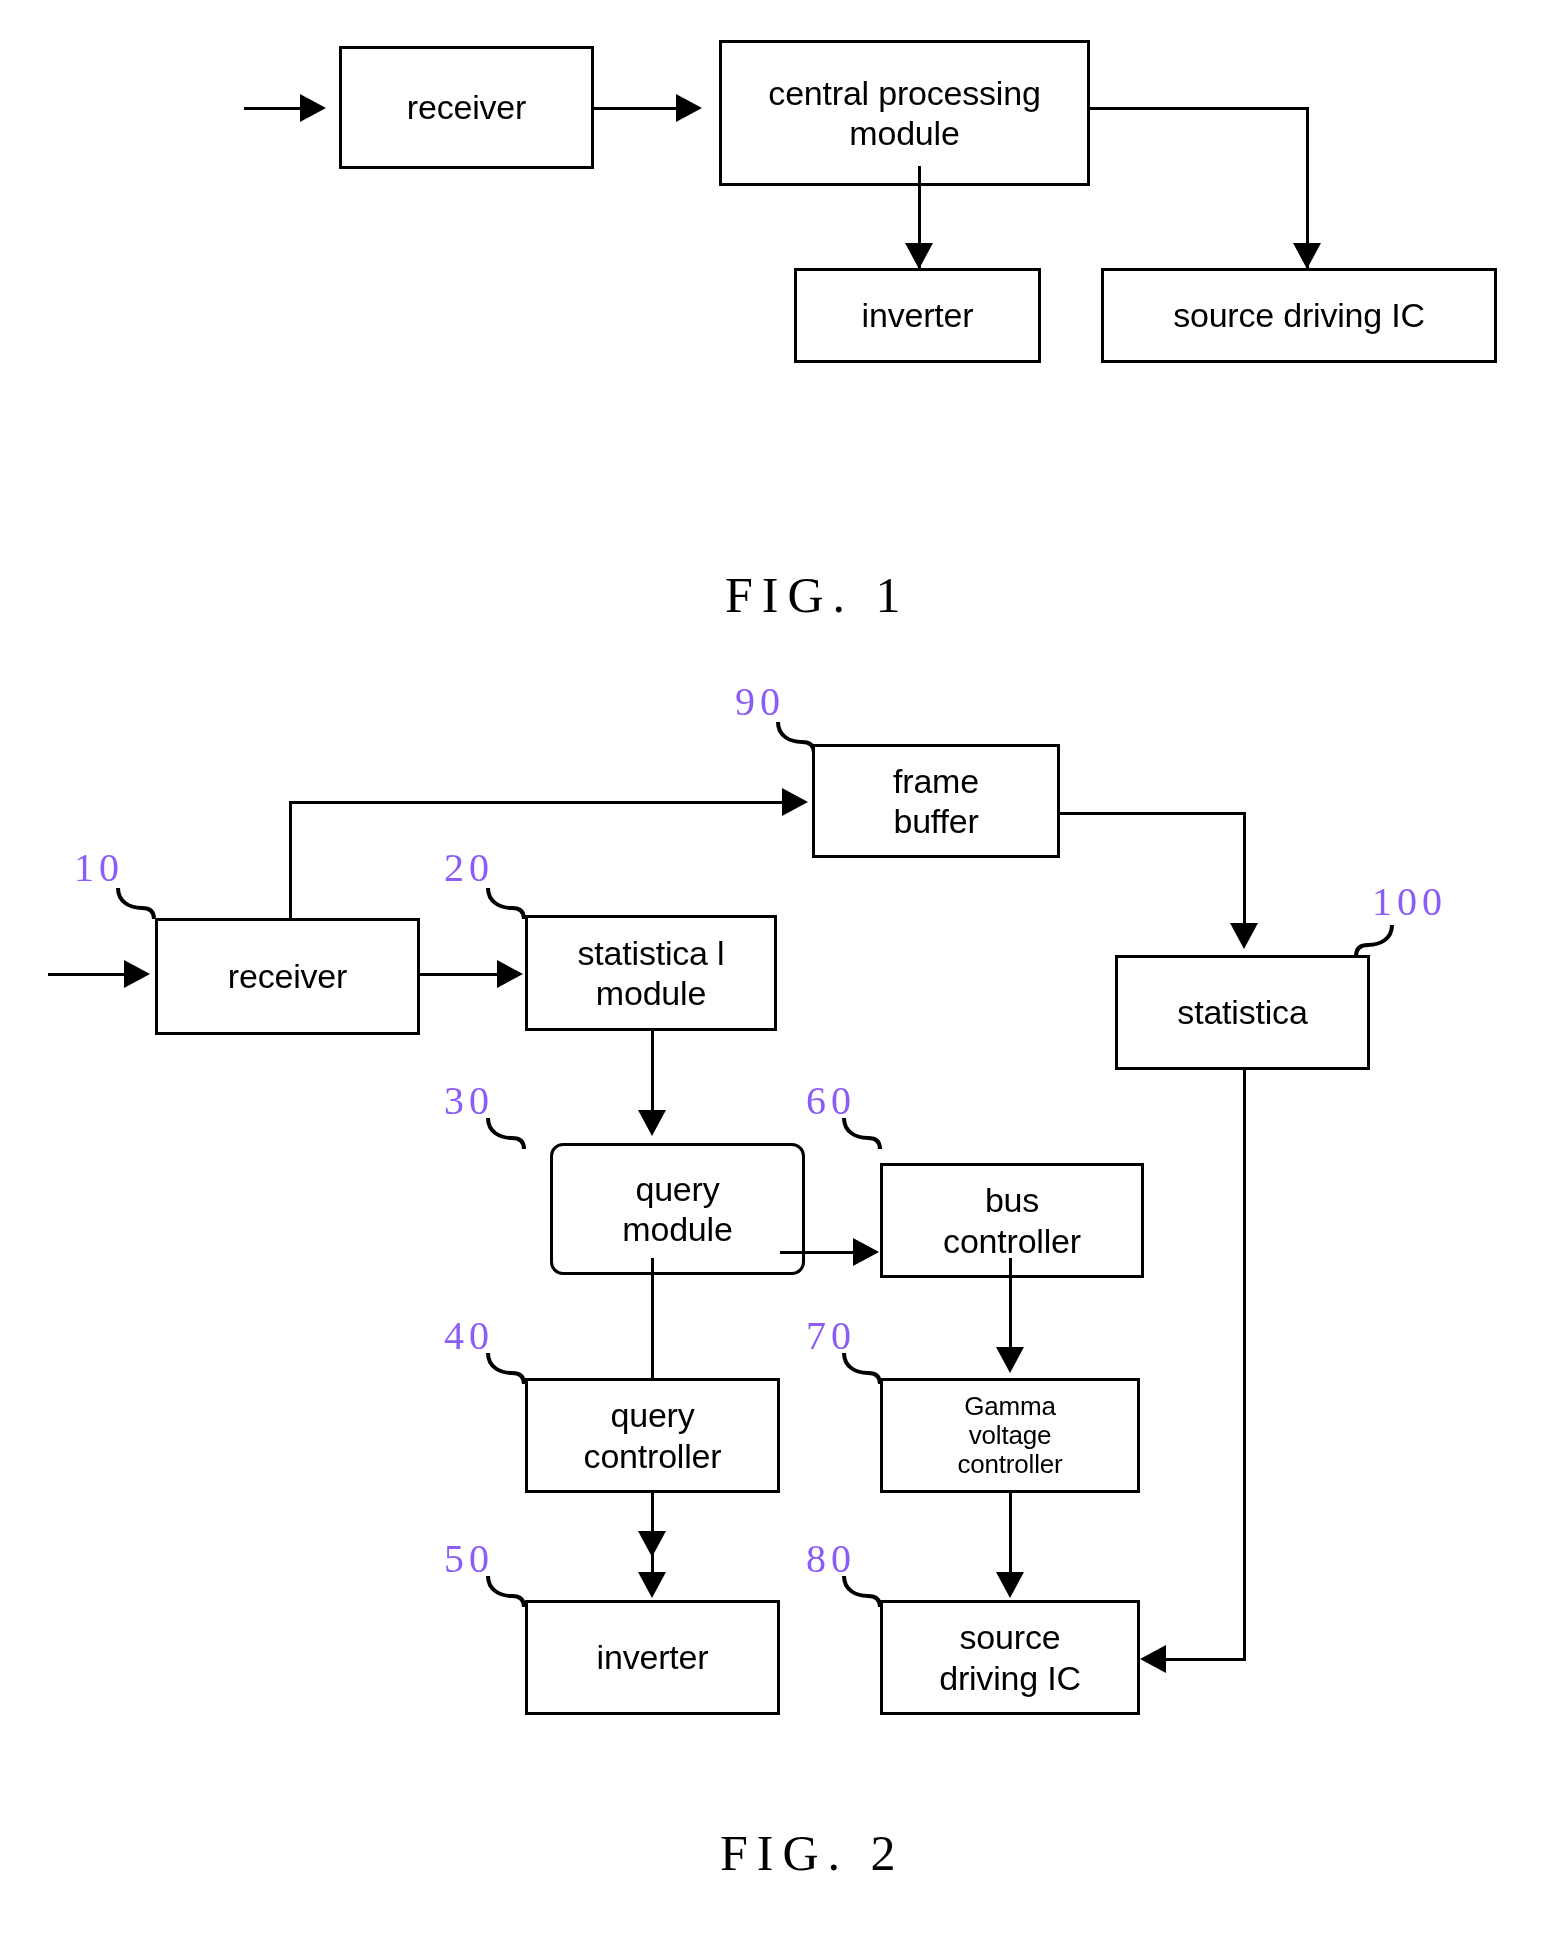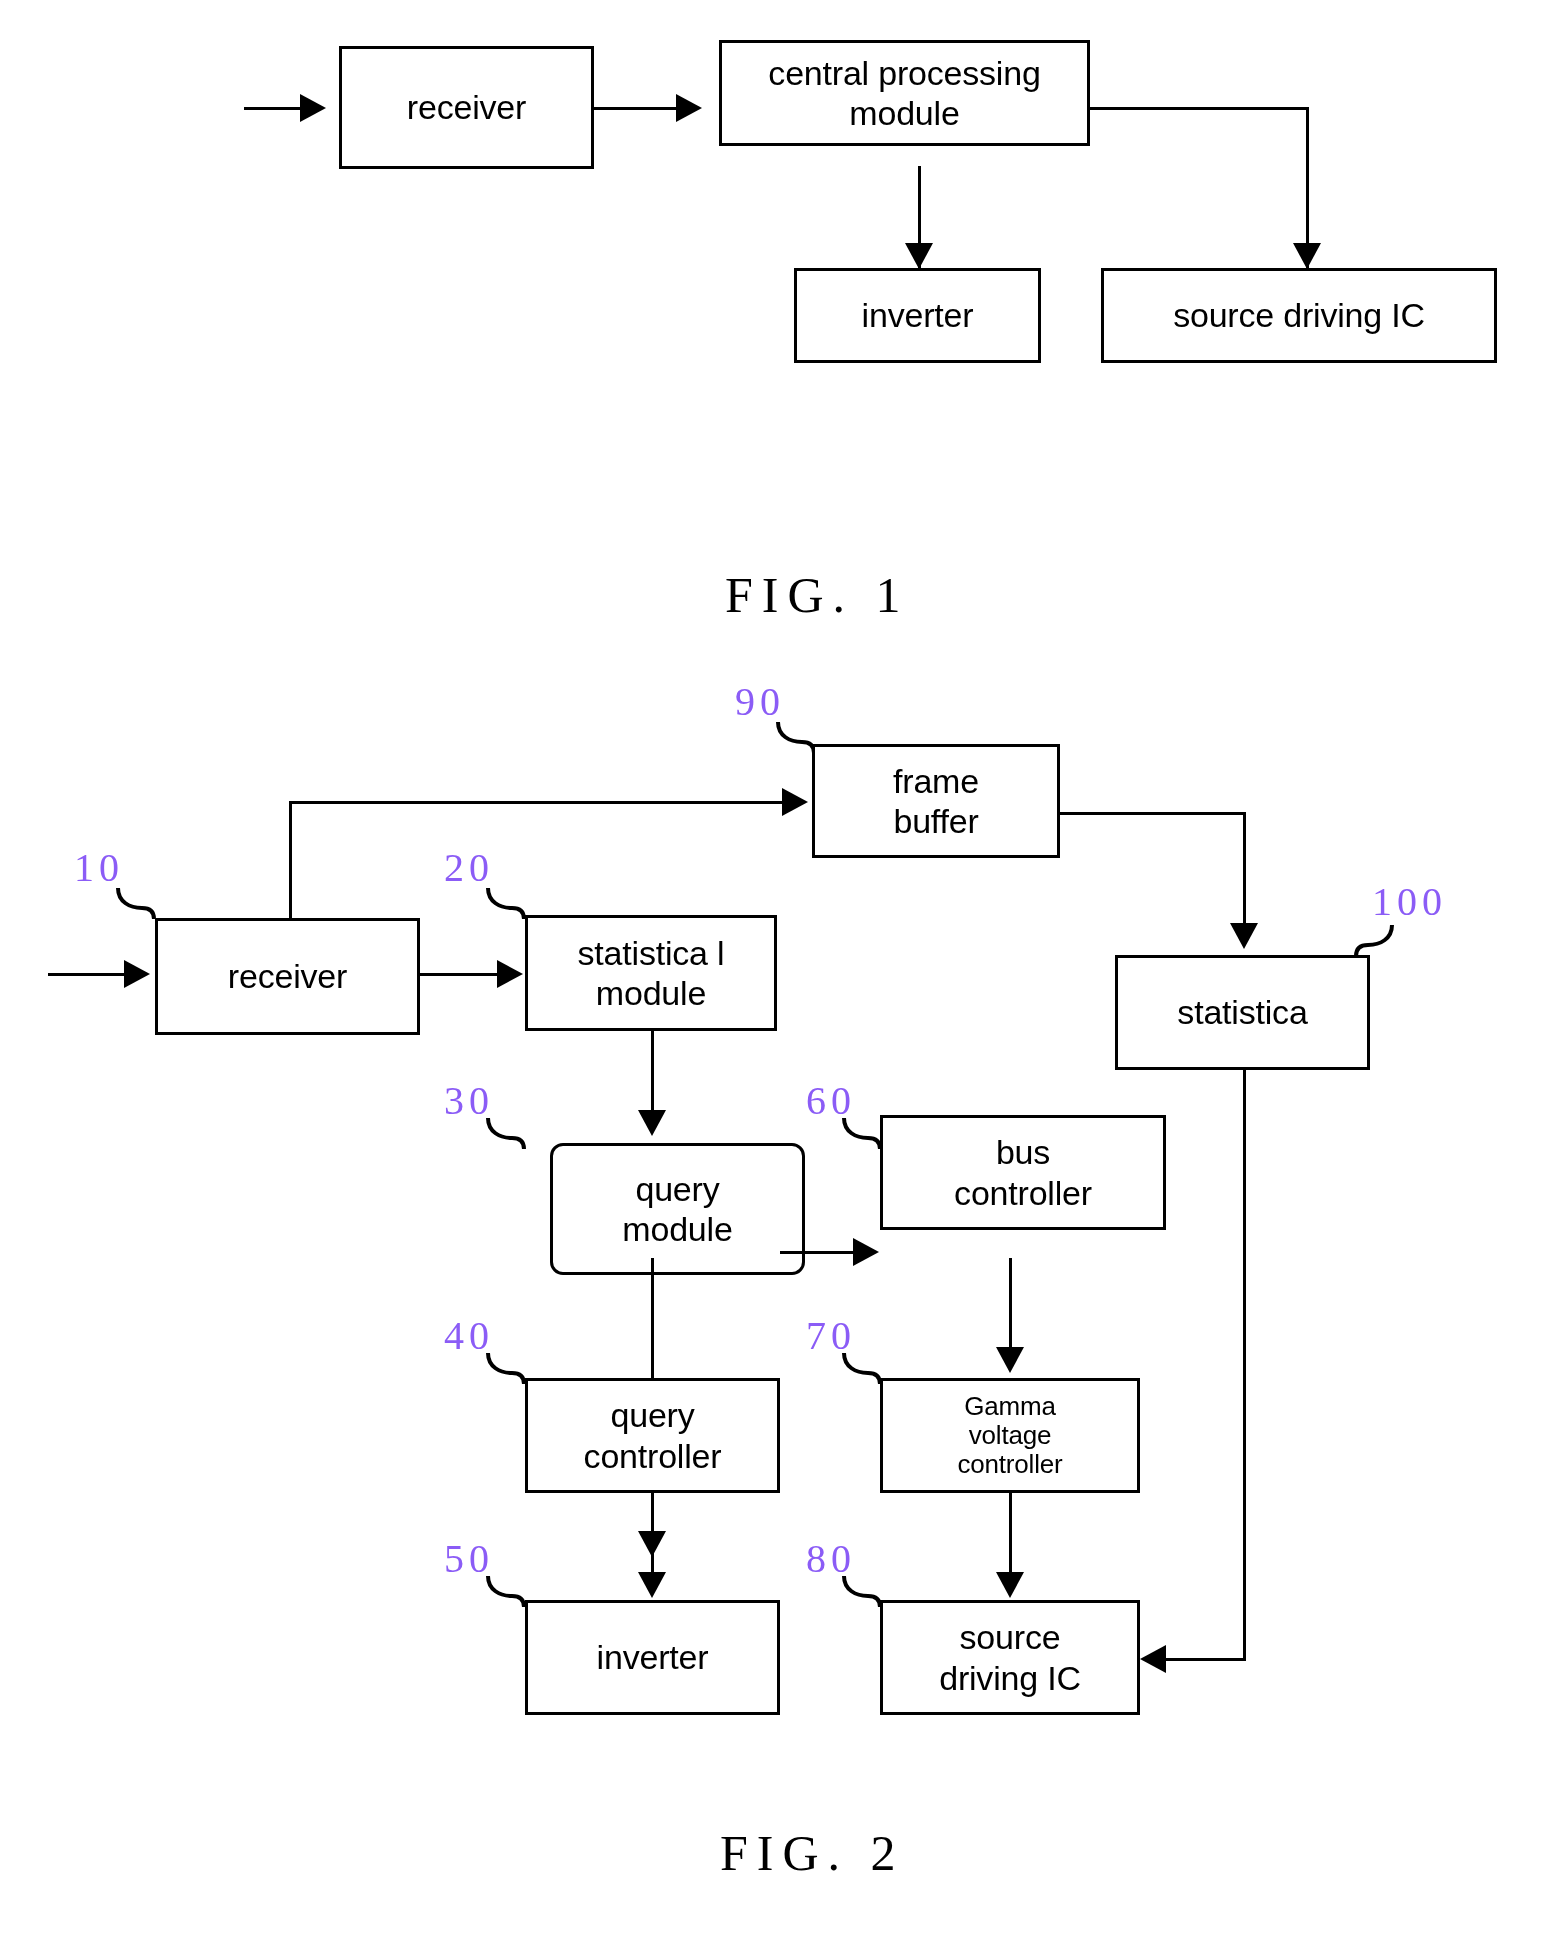--- a/index.html
+++ b/index.html
@@ -112,21 +112,21 @@
     <div class="hline" style="left:244px; top:107px; width:58px;"></div>
     <div class="arrow-r" style="left:300px; top:94px;"></div>
 
     <div class="box" style="left:339px; top:46px; width:255px; height:123px;">
       <span>receiver</span>
     </div>
 
     <div class="hline" style="left:594px; top:107px; width:84px;"></div>
     <div class="arrow-r" style="left:676px; top:94px;"></div>
 
-    <div class="box" style="left:719px; top:40px; width:371px; height:106px;">
+    <div class="box" style="left:719px; top:40px; width:371px; height:146px;">
       <span>
         <span>central processing</span><br>
         <span>module</span>
       </span>
     </div>
 
     <div class="vline" style="left:918px; top:166px; height:110px;"></div>
     <div class="arrow-d" style="left:905px; top:243px;"></div>
 
     <div class="hline" style="left:1090px; top:107px; width:219px;"></div>
@@ -230,21 +230,21 @@
     <div class="refnum" style="left:806px; top:1077px;">60</div>
     <div class="curl" style="left:842px; top:1116px;">
       <svg width="46" height="34" viewBox="0 0 46 34">
         <path d="M2 2 C2 16, 14 22, 26 22 C34 22, 38 26, 38 33" fill="none" stroke="#000" stroke-width="4"></path>
       </svg>
     </div>
 
     <div class="hline" style="left:780px; top:1251px; width:76px;"></div>
     <div class="arrow-r" style="left:853px; top:1238px;"></div>
 
-    <div class="box" style="left:880px; top:1115px; width:286px; height:115px;">
+    <div class="box" style="left:880px; top:1163px; width:264px; height:115px;">
       <span>
         <span>bus</span><br>
         <span>controller</span>
       </span>
     </div>
 
     <div class="vline" style="left:651px; top:1258px; height:274px;"></div>
     <div class="arrow-d" style="left:638px; top:1531px;"></div>
 
     <div class="vline" style="left:1009px; top:1258px; height:90px;"></div>

